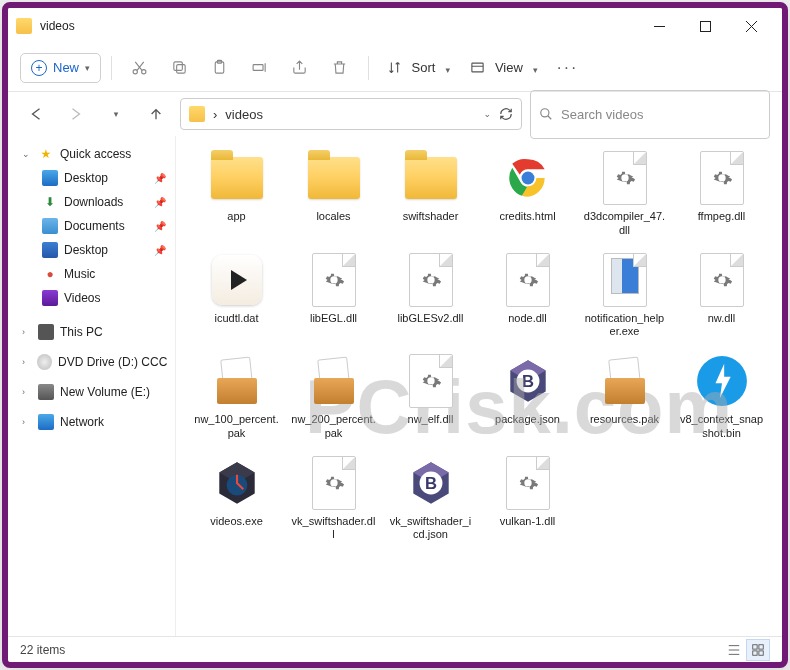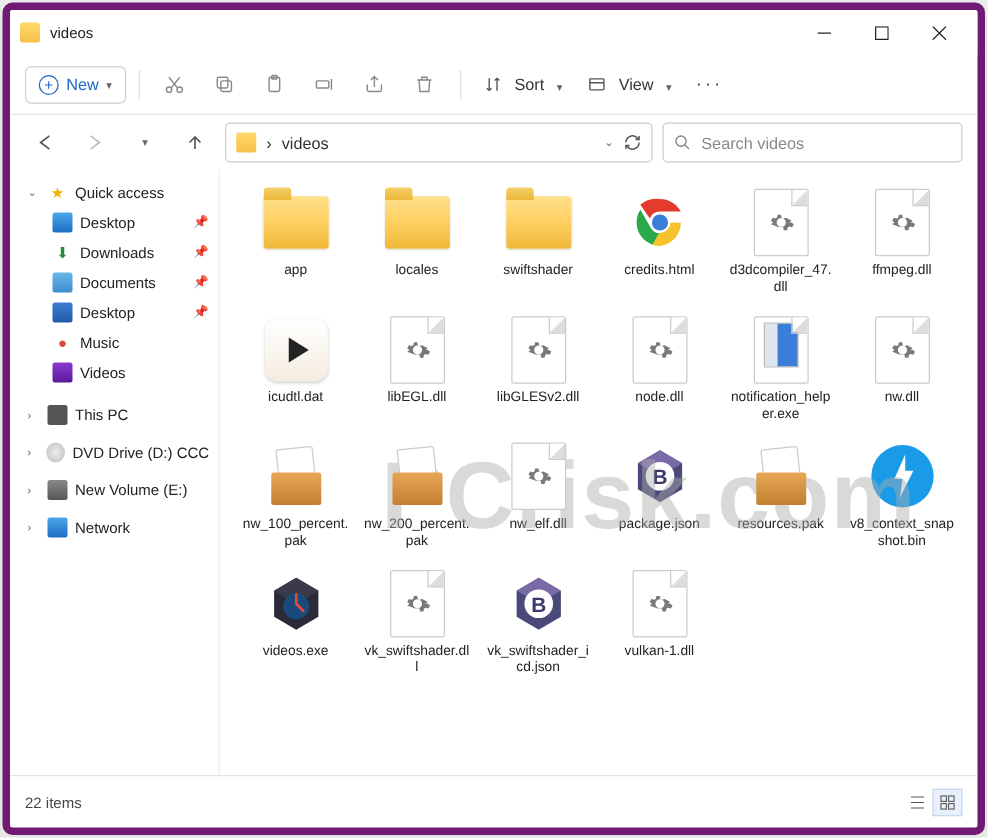--- a/index.html
+++ b/index.html
@@ -17,41 +17,41 @@
 .tbicon svg { width:17px; height:17px; }
 .tbsep { width:1px; height:24px; background:#e0e0e0; margin:0 6px; }
 .tbtext { display:flex; align-items:flex-end; gap:10px; padding:6px 8px; font-size:13px; color:#333; }
 .chev { font-size:9px; color:#666; }
 .navrow { height:44px; display:flex; align-items:center; padding:0 12px; gap:8px; }
 .navbtn { width:32px; height:32px; display:flex; align-items:center; justify-content:center; color:#555; border-radius:4px; }
 .navbtn svg { width:14px; height:14px; }
 .addrbar { flex:1; height:32px; border:1px solid #ccc; border-radius:4px; display:flex; align-items:center; padding:0 8px; gap:8px; font-size:13px; color:#333; }
 .addrbar .fico { width:16px; height:16px; background:linear-gradient(#ffd96b,#f7c04a); border-radius:2px; }
 .addrbar .spacer { flex:1; }
-.searchbar { width:240px; height:32px; border:1px solid #ccc; border-radius:4px; display:flex; align-items:center; padding:0 8px; gap:8px; font-size:13px; color:#888; }
+.searchbar { width:240px; height:49px; border:1px solid #ccc; border-radius:4px; display:flex; align-items:center; padding:0 8px; gap:8px; font-size:13px; color:#888; }
 .body { flex:1; display:flex; overflow:hidden; }
 .sidebar { width:168px; border-right:1px solid #eee; padding:6px 0; overflow:hidden; }
 .sbitem { display:flex; align-items:center; gap:6px; padding:4px 8px 4px 14px; font-size:12px; color:#222; white-space:nowrap; }
 .sbitem.sub { padding-left:34px; }
 .sbitem .exp { font-size:9px; color:#666; width:10px; }
 .sbitem .pin { margin-left:auto; color:#999; font-size:10px; }
 .sbico { width:16px; height:16px; display:flex; align-items:center; justify-content:center; }
 .files { flex:1; padding:10px 14px; display:grid; grid-template-columns:repeat(6,1fr); gap:6px 4px; align-content:start; overflow:hidden; position:relative; }
 .file { display:flex; flex-direction:column; align-items:center; text-align:center; font-size:11px; color:#222; padding:4px; }
 .file .iconwrap { width:56px; height:56px; display:flex; align-items:center; justify-content:center; margin-bottom:4px; }
 .file .label { max-width:92px; word-break:break-word; line-height:1.25; }
 .folder-big { width:52px; height:42px; background:linear-gradient(#ffe08a 0%,#ffd165 45%,#f0b838 100%); border-radius:3px 3px 3px 3px; position:relative; box-shadow:0 1px 2px rgba(0,0,0,0.15); }
 .folder-big::before { content:''; position:absolute; top:-7px; left:0; width:22px; height:10px; background:linear-gradient(#f5cf6a,#eab838); border-radius:3px 3px 0 0; }
 .dll-icon { width:44px; height:54px; background:#fff; border:1px solid #ccc; border-radius:2px; position:relative; display:flex; align-items:center; justify-content:center; }
 .dll-icon::before { content:''; position:absolute; top:0; right:0; width:12px; height:12px; background:linear-gradient(135deg,#fff 47%,#ddd 53%); border-bottom:1px solid #ccc; border-left:1px solid #ccc; }
 .gear { width:22px; height:22px; color:#6a6a6a; }
 .pak-icon { width:46px; height:46px; position:relative; }
 .pak-box { position:absolute; bottom:0; left:3px; width:40px; height:26px; background:linear-gradient(#e8a657,#c17f2f); border-radius:2px; }
 .pak-page { position:absolute; top:0; left:8px; width:30px; height:36px; background:#fff; border:1px solid #ccc; border-radius:2px; transform:rotate(-6deg); }
-.statusbar { height:42px; border-top:1px solid #e5e5e5; display:flex; align-items:center; padding:0 12px; font-size:12px; color:#444; }
+.statusbar { height:26px; border-top:1px solid #e5e5e5; display:flex; align-items:center; padding:0 12px; font-size:12px; color:#444; }
 .statusbar .spacer { flex:1; }
 .viewbtn { width:24px; height:22px; display:flex; align-items:center; justify-content:center; border:1px solid transparent; }
 .viewbtn.active { background:#e8f0fc; border-color:#c5d8f2; }
 .watermark { position:absolute; top:54%; left:50%; transform:translate(-50%,-50%); font-size:76px; font-weight:700; color:rgba(170,170,170,0.45); letter-spacing:1px; pointer-events:none; font-family:Arial,sans-serif;margin-left:40px; }
 </style>
 </head>
 <body>
 
 <div class="window">
 

